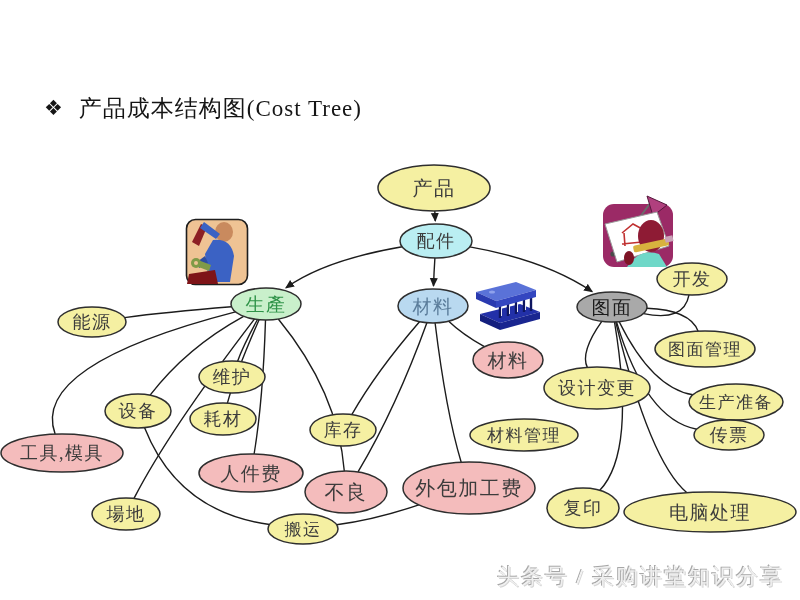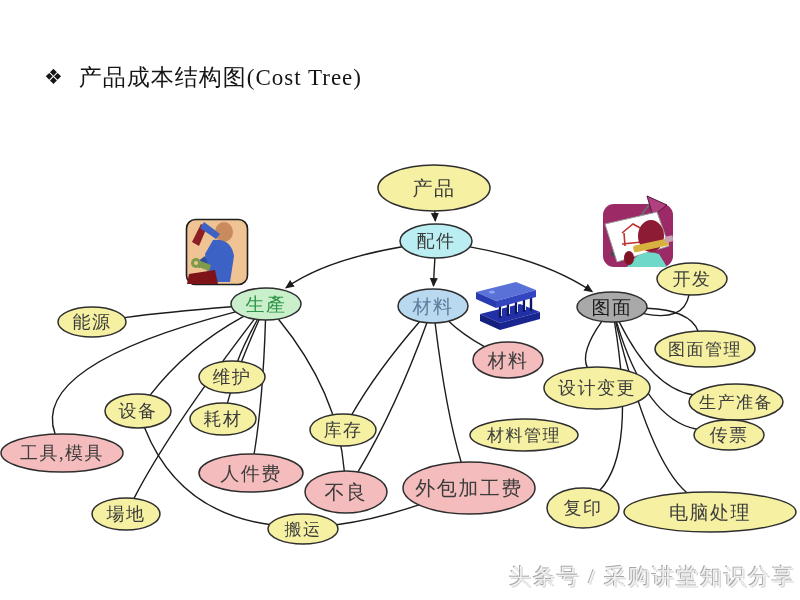--- a/index.html
+++ b/index.html
@@ -1,23 +1,23 @@
 <!DOCTYPE html>
 <html><head>
 <meta charset="utf-8">
 <style>
   html,body{margin:0;padding:0;background:#ffffff;}
   .stage{position:relative;width:800px;height:600px;background:#ffffff;overflow:hidden;
          font-family:"Liberation Serif","DejaVu Serif",serif;}
   .title-row{position:absolute;left:44px;top:62px;display:flex;align-items:baseline;gap:16px;color:#151515;}
   .bullet{font-size:21px;line-height:1;transform:translateY(-1px);}
-  .title{font-size:23px;letter-spacing:1px;white-space:pre;}
+  .title{font-size:23px;letter-spacing:1px;white-space:pre;margin-top:31px;}
   #diagram{position:absolute;left:0;top:0;}
   .clipart{position:absolute;pointer-events:none;}
-  .watermark{position:absolute;right:4px;bottom:8px;font-size:22px;letter-spacing:2px;
+  .watermark{position:absolute;right:16px;bottom:8px;font-size:22px;letter-spacing:2px;
              color:#efefef;text-shadow:-1px -1px 0 #a7a7a7,1px 1px 0 #d6d6d6;}
   text.node-label{letter-spacing:1.5px;font-family:"Liberation Serif","DejaVu Serif",serif;}
 </style>
 </head>
 <body>
 
 <div class="stage">
 
   <div class="title-row">
     <span class="bullet">❖</span>

